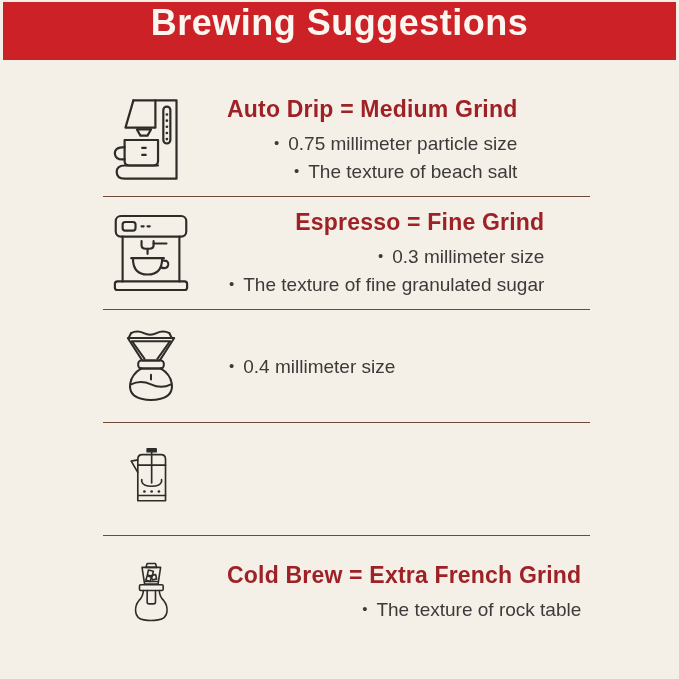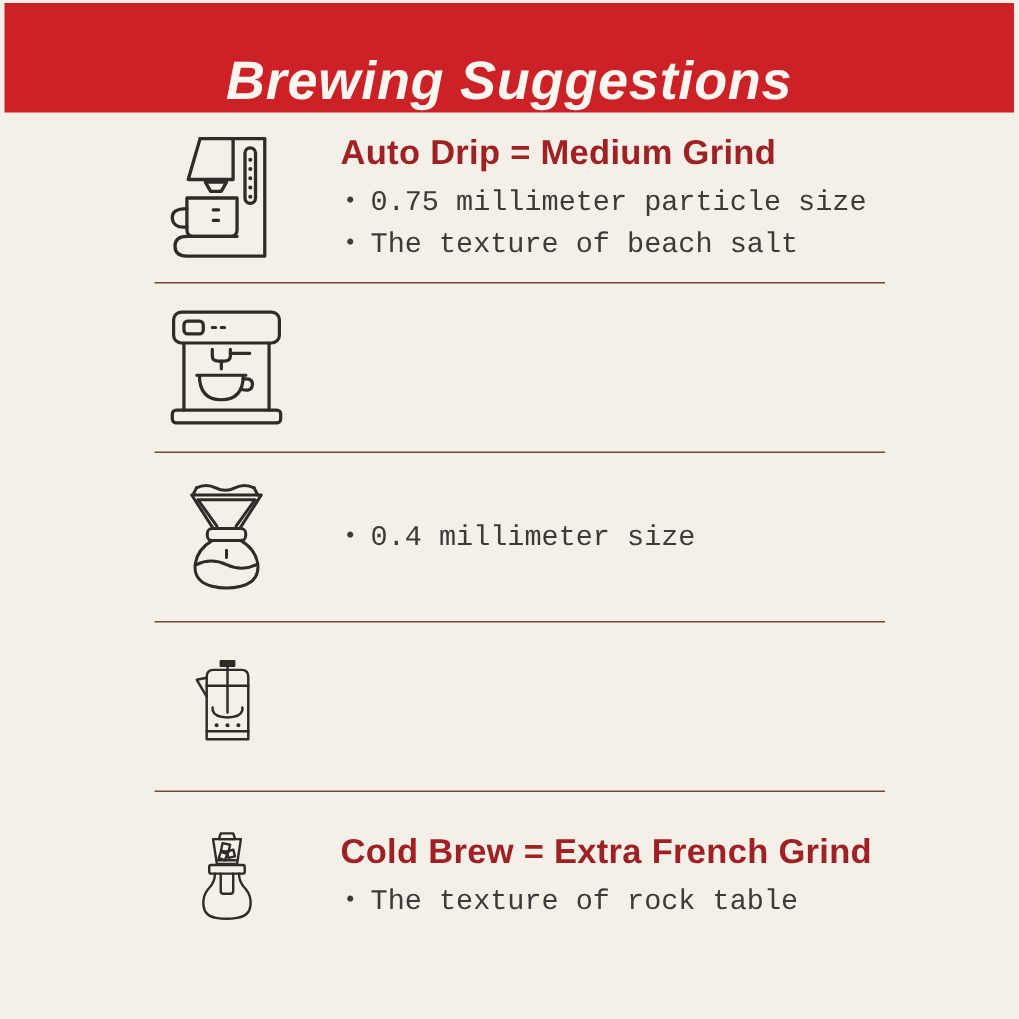--- a/index.html
+++ b/index.html
@@ -5,32 +5,33 @@
   html, body { margin: 0; padding: 0; }
   body {
     width: 679px; height: 679px;
     background: var(--bg, #f4efe7);
     font-family: "Liberation Sans", sans-serif;
     overflow: hidden;
     position: relative;
   }
   .banner {
     margin: 2px 3px 0 3px;
-    height: 73px;
+    height: 58px;
     background: var(--banner, #cb2127);
-    display: flex; align-items: flex-end; justify-content: center; font-style: italic;
+    display: flex; align-items: flex-start; justify-content: center;
   }
   .banner-title {
     color: var(--banner-text, #fbf7f0);
     font-size: 36px; font-weight: bold; letter-spacing: 0.5px;
   }
   .content {
     margin-left: 103px;
     width: 487px;
-    padding-top: 1px;
+    padding-top: 24px;
+    text-align: right;
   }
   .section-row {
     height: 113px;
     display: flex; align-items: center;
     box-sizing: border-box;
   }
   .section-row:not(:last-child) {
     border-bottom: 1.5px solid var(--divider, #6d4a3a);
   }
   .icon-box {
@@ -41,21 +42,20 @@
   .section-heading {
     color: var(--heading, #9e2125);
     font-size: 23px; font-weight: bold; letter-spacing: 0.2px;
     white-space: nowrap;
     margin-bottom: 6px;
   }
   .bullet-line {
     color: var(--body-text, #3c3b39);
     font-size: 19px; line-height: 27px;
     white-space: nowrap;
-    font-family: Liberation Mono, monospace;
   }
   .bullet-dot {
     display: inline-block;
     font-size: 15px;
     vertical-align: 2px;
     margin-right: 9px;
     margin-left: 2px;
   }
   .icon-svg { stroke: var(--icon, #2e2c29); fill: none; stroke-width: 2.5;
               stroke-linecap: round; stroke-linejoin: round; }
@@ -96,20 +96,25 @@
     <rect x="17" y="14" width="15" height="10" rx="3"></rect>
     <path d="M39,19 h2.5 M46,19 h2.5"></path>
     <path d="M17,31 V83 M83,31 V83"></path>
     <rect x="8" y="83" width="84" height="10" rx="3"></rect>
     <path d="M39,36 V41 Q39,45 44,45 H48 Q53,45 53,41 V36"></path>
     <path d="M46,45 V51 M53,39 H68"></path>
     <path d="M27,56 H65 M29,56 Q29,75 46,75 Q63,75 63,56"></path>
     <path d="M63,59 Q71,58 70,64 Q69,69 62,67"></path>
   </svg>
       </div>
+    <div class="text-box">
+      <div class="section-heading">Espresso = Fine Grind</div>
+      <div class="bullet-line"><span class="bullet-dot">•</span><span class="bullet-text">0.3 millimeter size</span></div>
+      <div class="bullet-line"><span class="bullet-dot">•</span><span class="bullet-text">The texture of fine granulated sugar</span></div>
+    </div>
   </section>
 
   <section class="section-row">
     <div class="icon-box">
         <svg class="icon-svg" viewBox="0 0 100 100" width="80" height="92">
     <path d="M25,9 Q33,5 41,9 Q49,13 57,9 Q65,5 73,9"></path>
     <path d="M25,9 L22,15 M73,9 L76,15"></path>
     <path d="M21,15 H79 L61,43 H39 Z"></path>
     <path d="M26,19 H74 M27,20 L42,41 M73,20 L58,41"></path>
     <rect x="34" y="43" width="32" height="10" rx="4"></rect>

